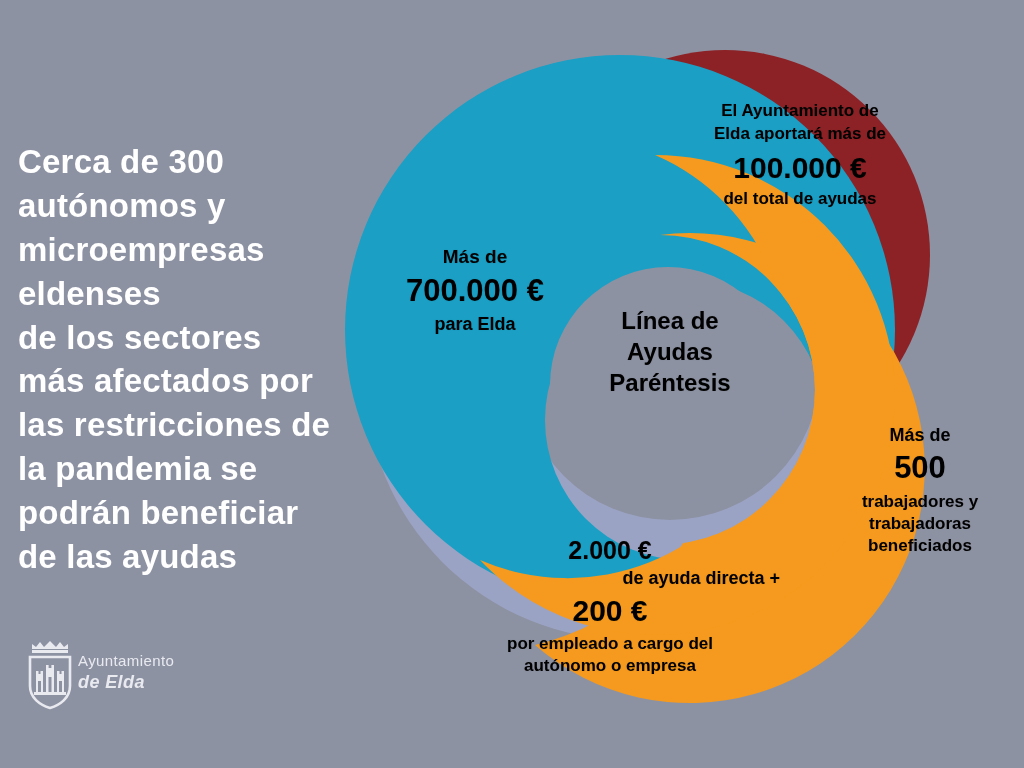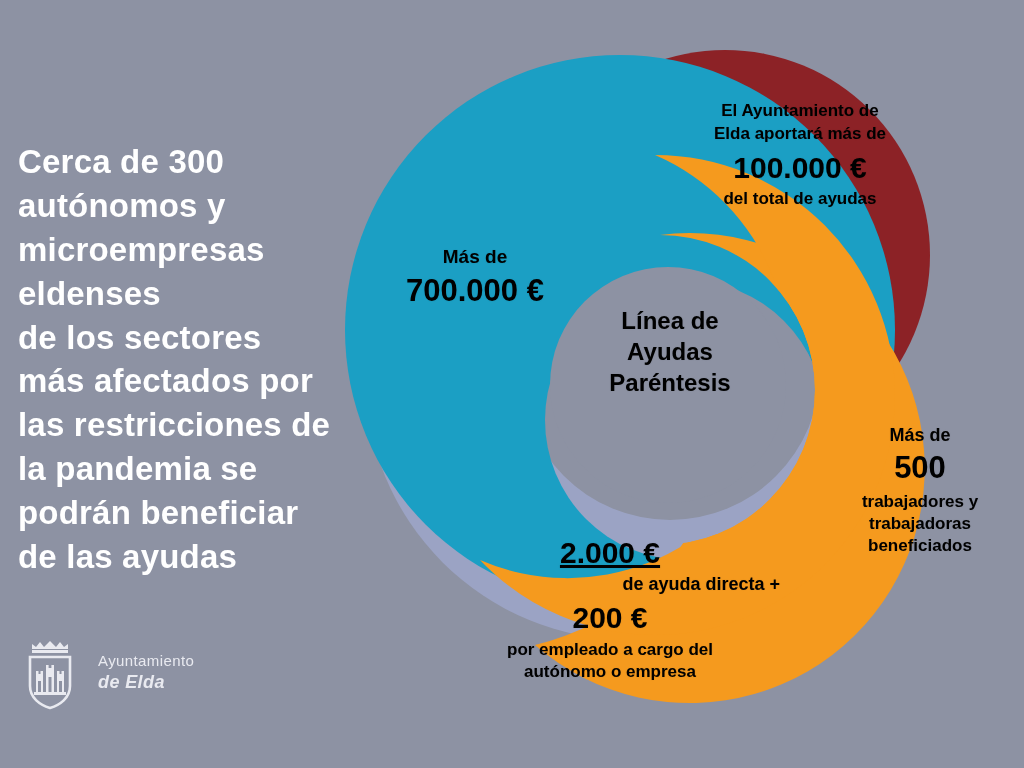--- a/index.html
+++ b/index.html
@@ -29,21 +29,21 @@
     white-space: pre-line;
   }
 
   
   .logo-block {
     position: absolute;
     left: 22px;
     bottom: 58px;
     display: flex;
     align-items: center;
-    gap: 20px;
+    gap: 0;
   }
   .crest {
     width: 56px;
     height: 74px;
     position: relative;
   }
   .logo-words {
     color: #e9eaf0;
     line-height: 1.25;
   }
@@ -108,21 +108,21 @@
   .lbl-orange .small { font-size: 18px; font-weight: bold; }
   .lbl-orange .big { font-size: 31px; font-weight: bold; margin: 2px 0 4px; }
   .lbl-orange .small2 { font-size: 17px; font-weight: bold; line-height: 1.3; }
 
   
   .lbl-lav {
     left: 110px;
     top: 495px;
     width: 340px;
   }
-  .lbl-lav .big { font-size: 30px; font-weight: bold; text-decoration: underline; }
+  .lbl-lav .big { font-size: 25px; font-weight: bold; }
   .lbl-lav .small { font-size: 18px; font-weight: bold; margin: 2px 0 4px; text-align: right; }
   .lbl-lav .big2 { font-size: 30px; font-weight: bold; }
   .lbl-lav .small2 { font-size: 17px; font-weight: bold; line-height: 1.3; margin-top: 3px; }
 
   
   .lbl-center {
     left: 200px;
     top: 265px;
     width: 280px;
     font-size: 24px;
@@ -229,20 +229,21 @@
                A 240 240 0 0 1 150 520
                A 185 185 0 1 0 325 115 Z" fill="#f59a1e"></path>
     </g>
 
     <circle cx="338" cy="345" r="118" fill="#8d92a3"></circle>
   </svg>
 
   <div class="lbl lbl-teal">
     <div class="small">Más de</div>
     <div class="big">700.000 €</div>
+    <div class="small2">para Elda</div>
   </div>
 
   <div class="lbl lbl-red">
     <div class="small" style="white-space:pre-line">El Ayuntamiento de
 Elda aportará más de</div>
     <div class="big">100.000 €</div>
     <div class="small2">del total de ayudas</div>
   </div>
 
   <div class="lbl lbl-orange">

